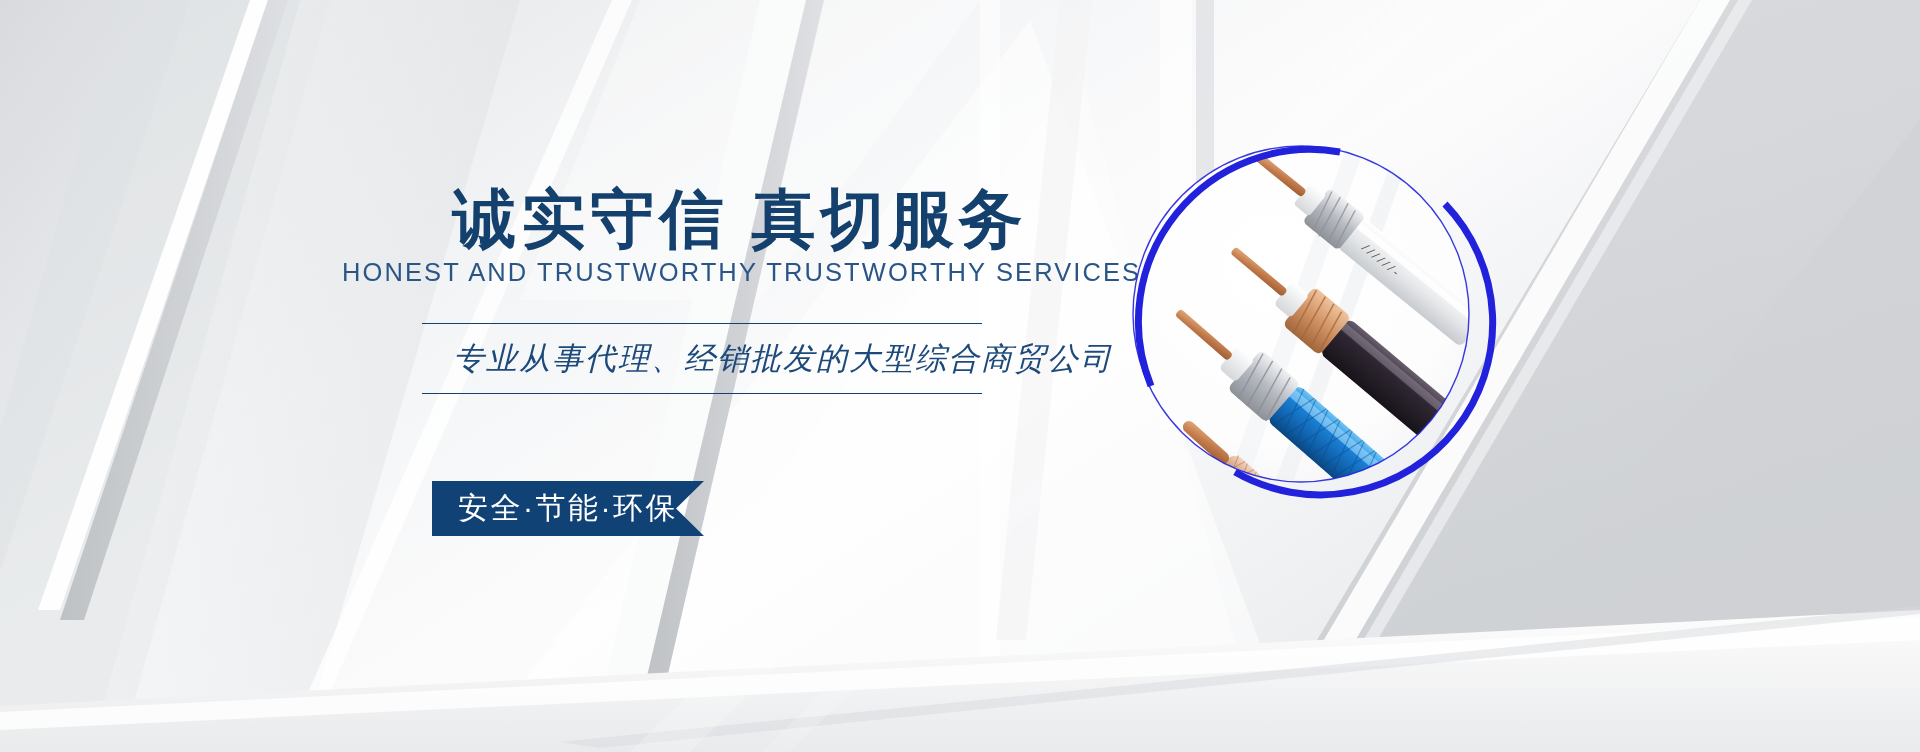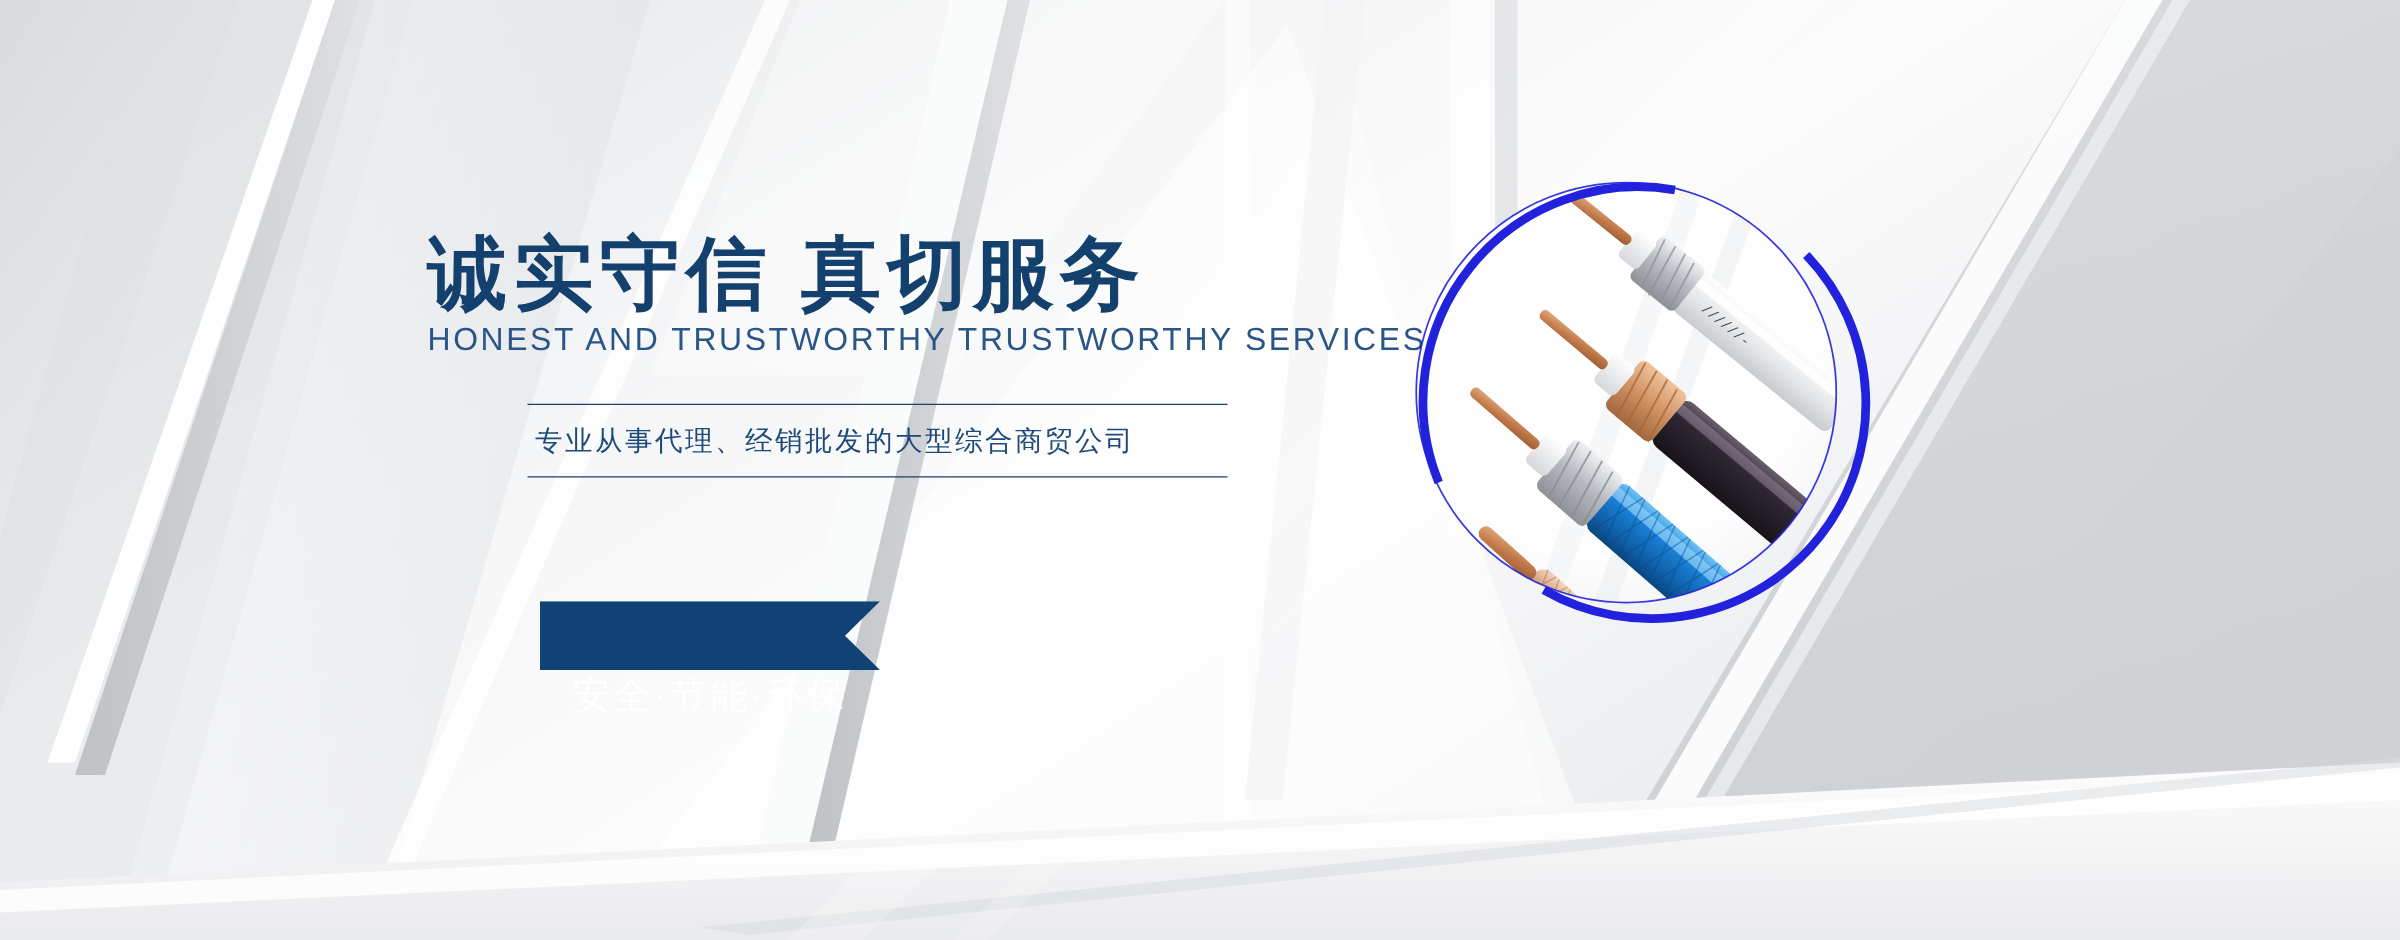--- a/index.html
+++ b/index.html
@@ -3,20 +3,21 @@
 <meta charset="utf-8">
 <style>
   html,body{margin:0;padding:0;background:#fff;}
   body{font-family:"Liberation Sans","DejaVu Sans",sans-serif;}
 
   .banner{
     position:relative;
     width:1920px;height:752px;
     overflow:hidden;
     background:linear-gradient(118deg,#e2e4e6 0%,#eceef0 18%,#f6f7f8 38%,#fbfbfc 52%,#f2f3f4 68%,#e4e6e8 84%,#d9dbdd 100%);
+    text-align:center;
   }
 
   
   .bg{position:absolute;inset:0;overflow:hidden;}
   .bg svg{position:absolute;inset:0;width:1920px;height:752px;display:block;}
 
   
   .copy{position:absolute;left:418px;top:186px;width:720px;}
 
   .headline{
@@ -34,39 +35,39 @@
     color:#2a5587;
     white-space:nowrap;
     margin:0 0 0 -76px;
     font-weight:400;
   }
 
   .rule{height:1px;background:#16406d;width:560px;margin:36px 0 0 4px;}
   .rule.bottom{margin-top:0;}
 
   .tagline{
-    font-size:22px;
+    font-size:31px;
     letter-spacing:2px;
     color:#1d4a7a;
     white-space:nowrap;
     padding:14px 0 13px 10px;
+    font-style:italic;
   }
 
   
   .ribbon{
     position:absolute;left:432px;top:481px;
     width:320px;height:55px;
   }
   .ribbon svg{position:absolute;inset:0;display:block;}
   .ribbon .label{
     position:absolute;left:0;top:0;width:272px;height:55px;
     display:flex;align-items:center;justify-content:center;
     color:#ffffff;font-size:30px;letter-spacing:2.5px;
     white-space:nowrap;
-    margin-top:48px;
   }
 
   
   .medallion{position:absolute;left:1115px;top:128px;width:372px;height:372px;}
   .medallion svg{position:absolute;left:-18px;top:-18px;width:408px;height:408px;display:block;}
 </style>
 </head>
 <body>
 
 <div class="banner">

